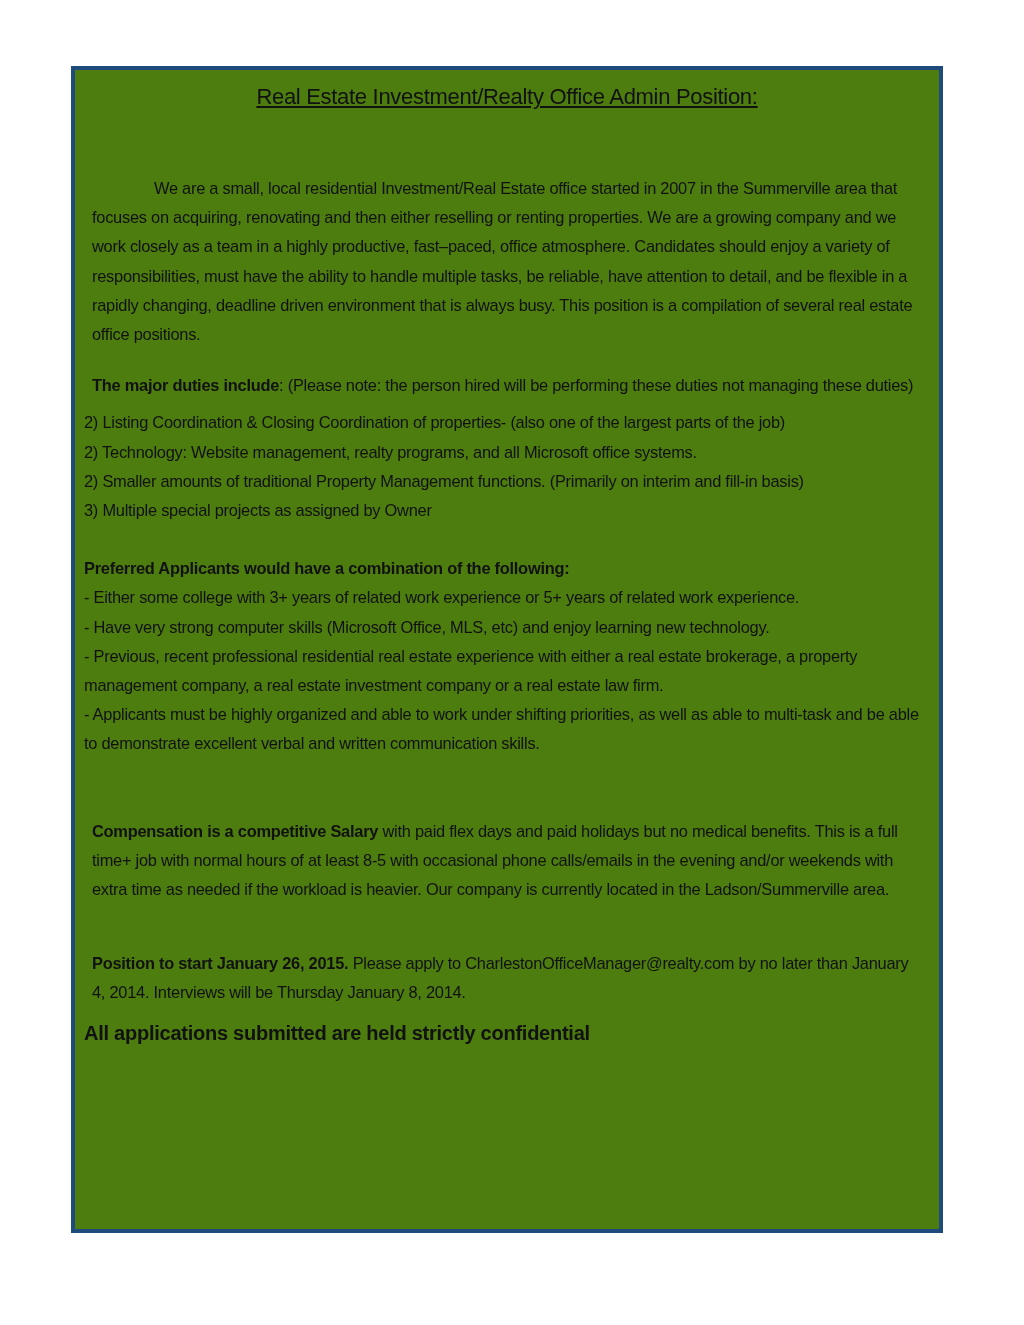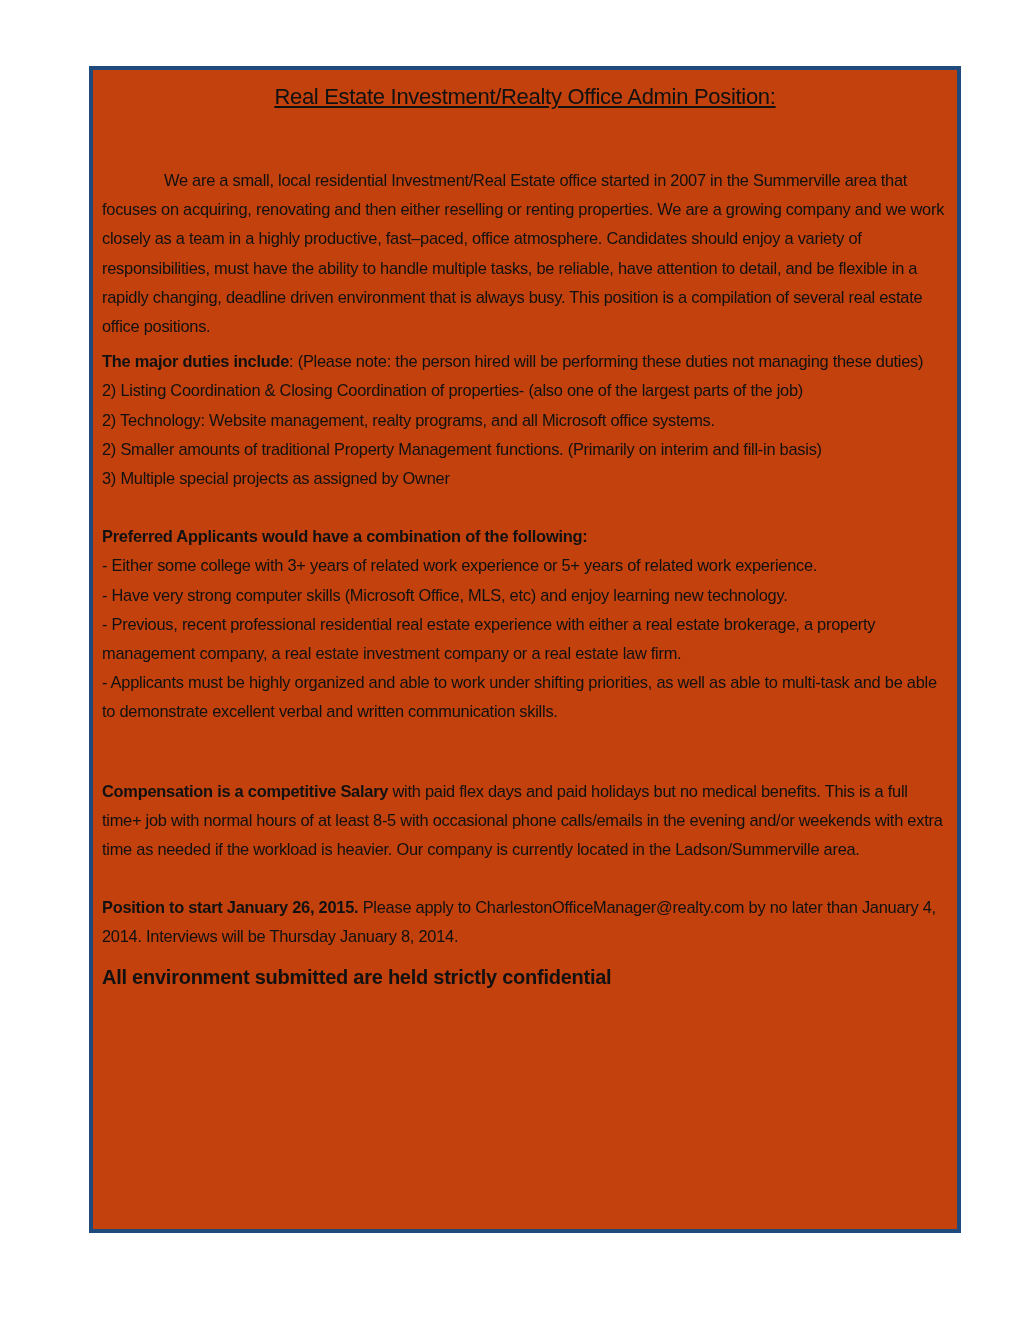--- a/index.html
+++ b/index.html
@@ -1,24 +1,24 @@
 <!DOCTYPE html>
 <html><head>
 <meta charset="utf-8">
 <style>
   html, body { margin: 0; padding: 0; background: #ffffff; }
   body { width: 1024px; height: 1325px; position: relative; overflow: hidden;
          font-family: "Liberation Sans", sans-serif; color: #111; }
-  .frame { position: absolute; left: 89px; top: 66px; width: 864px; height: 1159px;
-           border: 4px solid #1f4a7c; background: #c2410c; }
+  .frame { position: absolute; left: 71px; top: 66px; width: 864px; height: 1159px;
+           border: 4px solid #1f4a7c; background: #4d7c0f; }
   .title { position: absolute; left: 0; right: 0; top: 14px; text-align: center;
            font-size: 22px; text-decoration: underline; letter-spacing: -0.3px; }
   .content { position: absolute; left: 9px; right: 6px; top: 96px;
              font-size: 16.4px; line-height: 29.2px; letter-spacing: -0.25px; }
-  .p { margin: 0; }
+  .p { margin: 8px; }
   .indent { text-indent: 62px; }
   .gap-s { height: 6px; }
   .gap-m { height: 29px; }
   .gap-l { height: 50px; }
   b { font-weight: bold; }
   .final { font-size: 20px; font-weight: bold; margin-top: 10px; line-height: 30px; }
   .line { display: block; }
 </style>
 </head>
 <body>
@@ -46,15 +46,15 @@
     <span class="line">- Applicants must be highly organized and able to work under shifting priorities, as well as able to multi-task and be able to demonstrate excellent verbal and written communication skills.</span>
 
     <div class="gap-l"></div>
 
     <p class="p"><b>Compensation is a competitive Salary</b><span> with paid flex days and paid holidays but no medical benefits. This is a full time+ job with normal hours of at least 8-5 with occasional phone calls/emails in the evening and/or weekends with extra time as needed if the workload is heavier. Our company is currently  located in the Ladson/Summerville area.</span></p>
 
     <div class="gap-m"></div>
 
     <p class="p"><b>Position to start January 26, 2015.</b><span>  Please apply to </span><span>CharlestonOfficeManager@realty.com</span><span>  by no later than January 4, 2014.  Interviews will be Thursday January 8, 2014.</span></p>
 
-    <div class="final">All environment submitted are held strictly confidential</div>
+    <div class="final">All applications submitted are held strictly confidential</div>
   </div>
 </div>
 
 </body></html>

